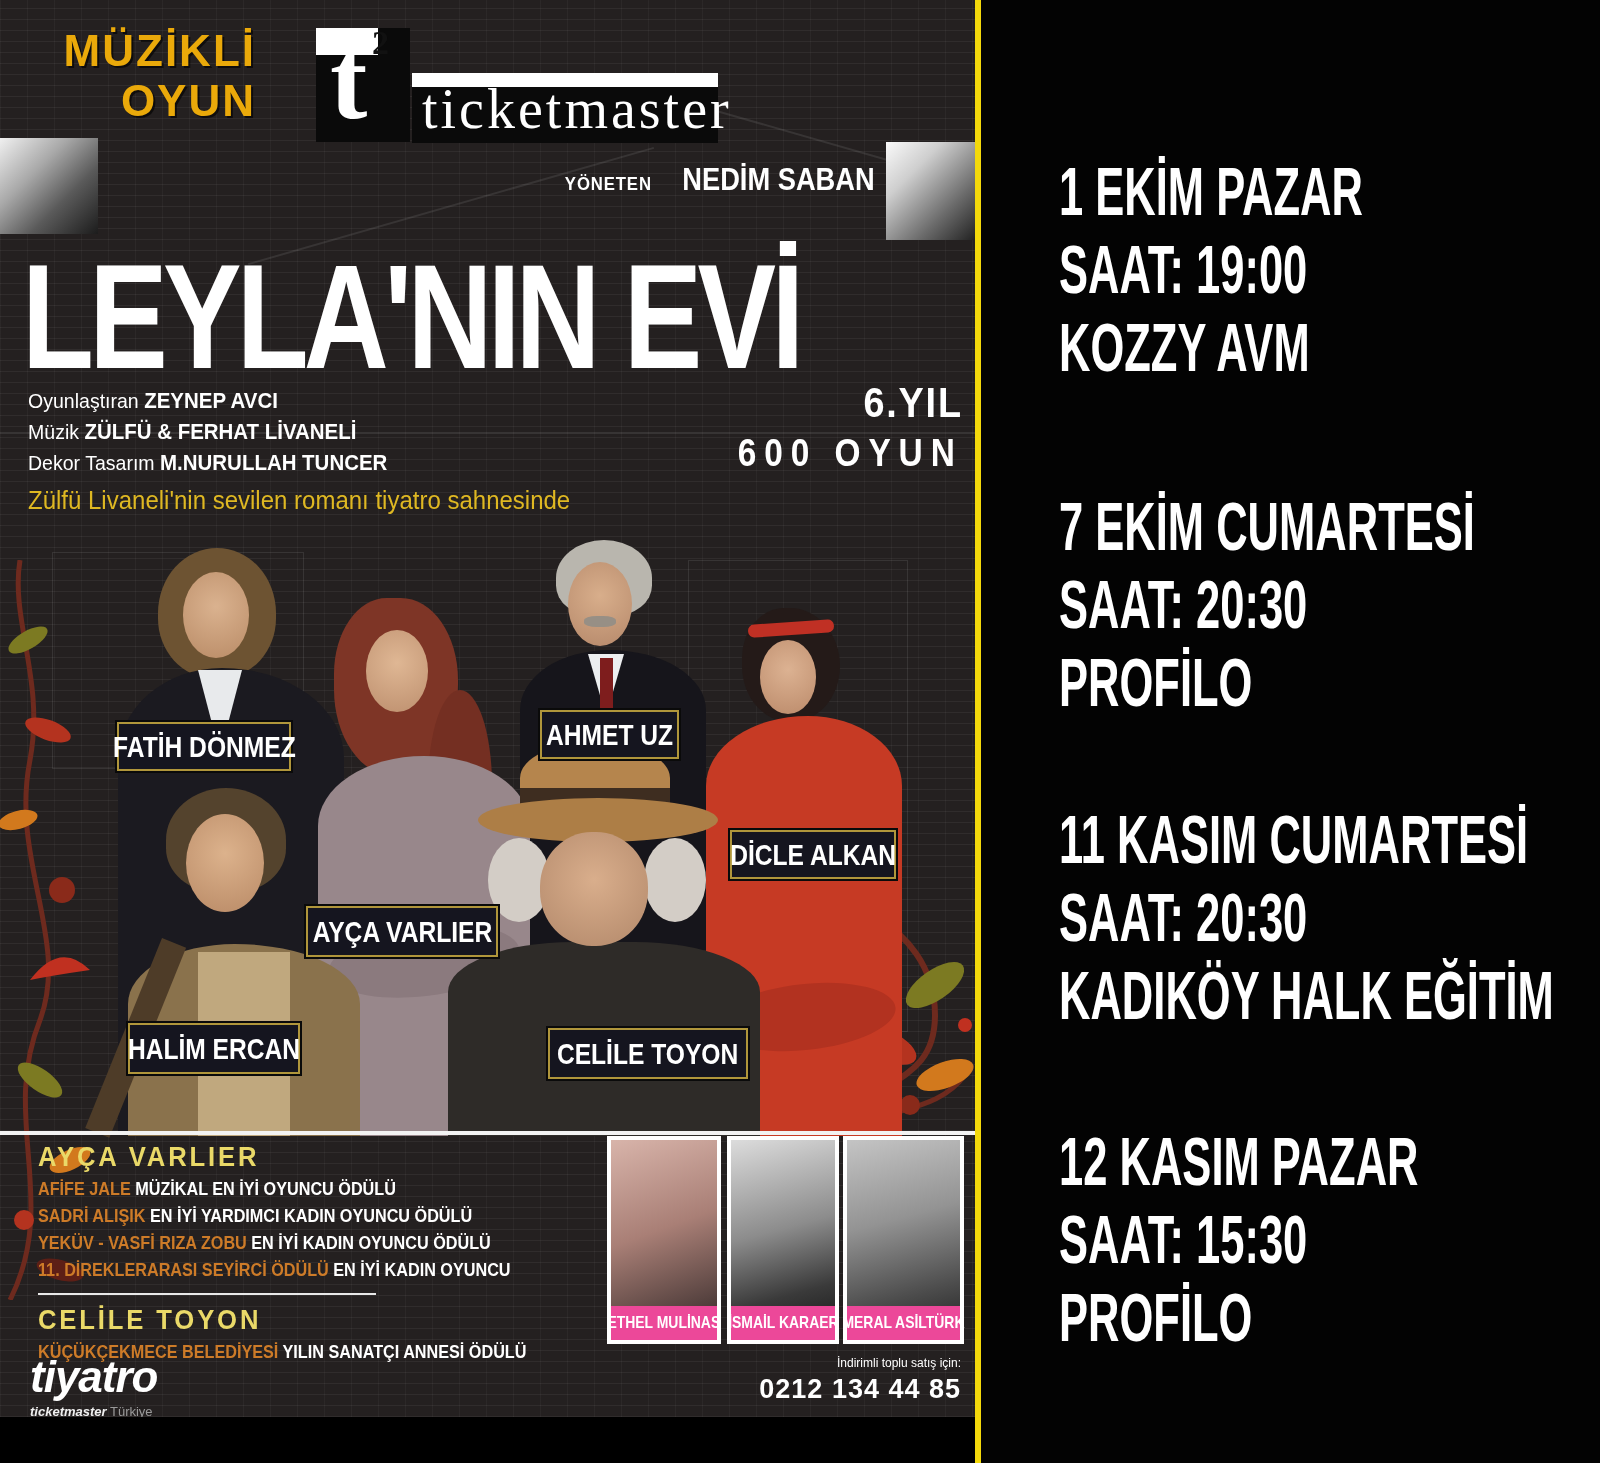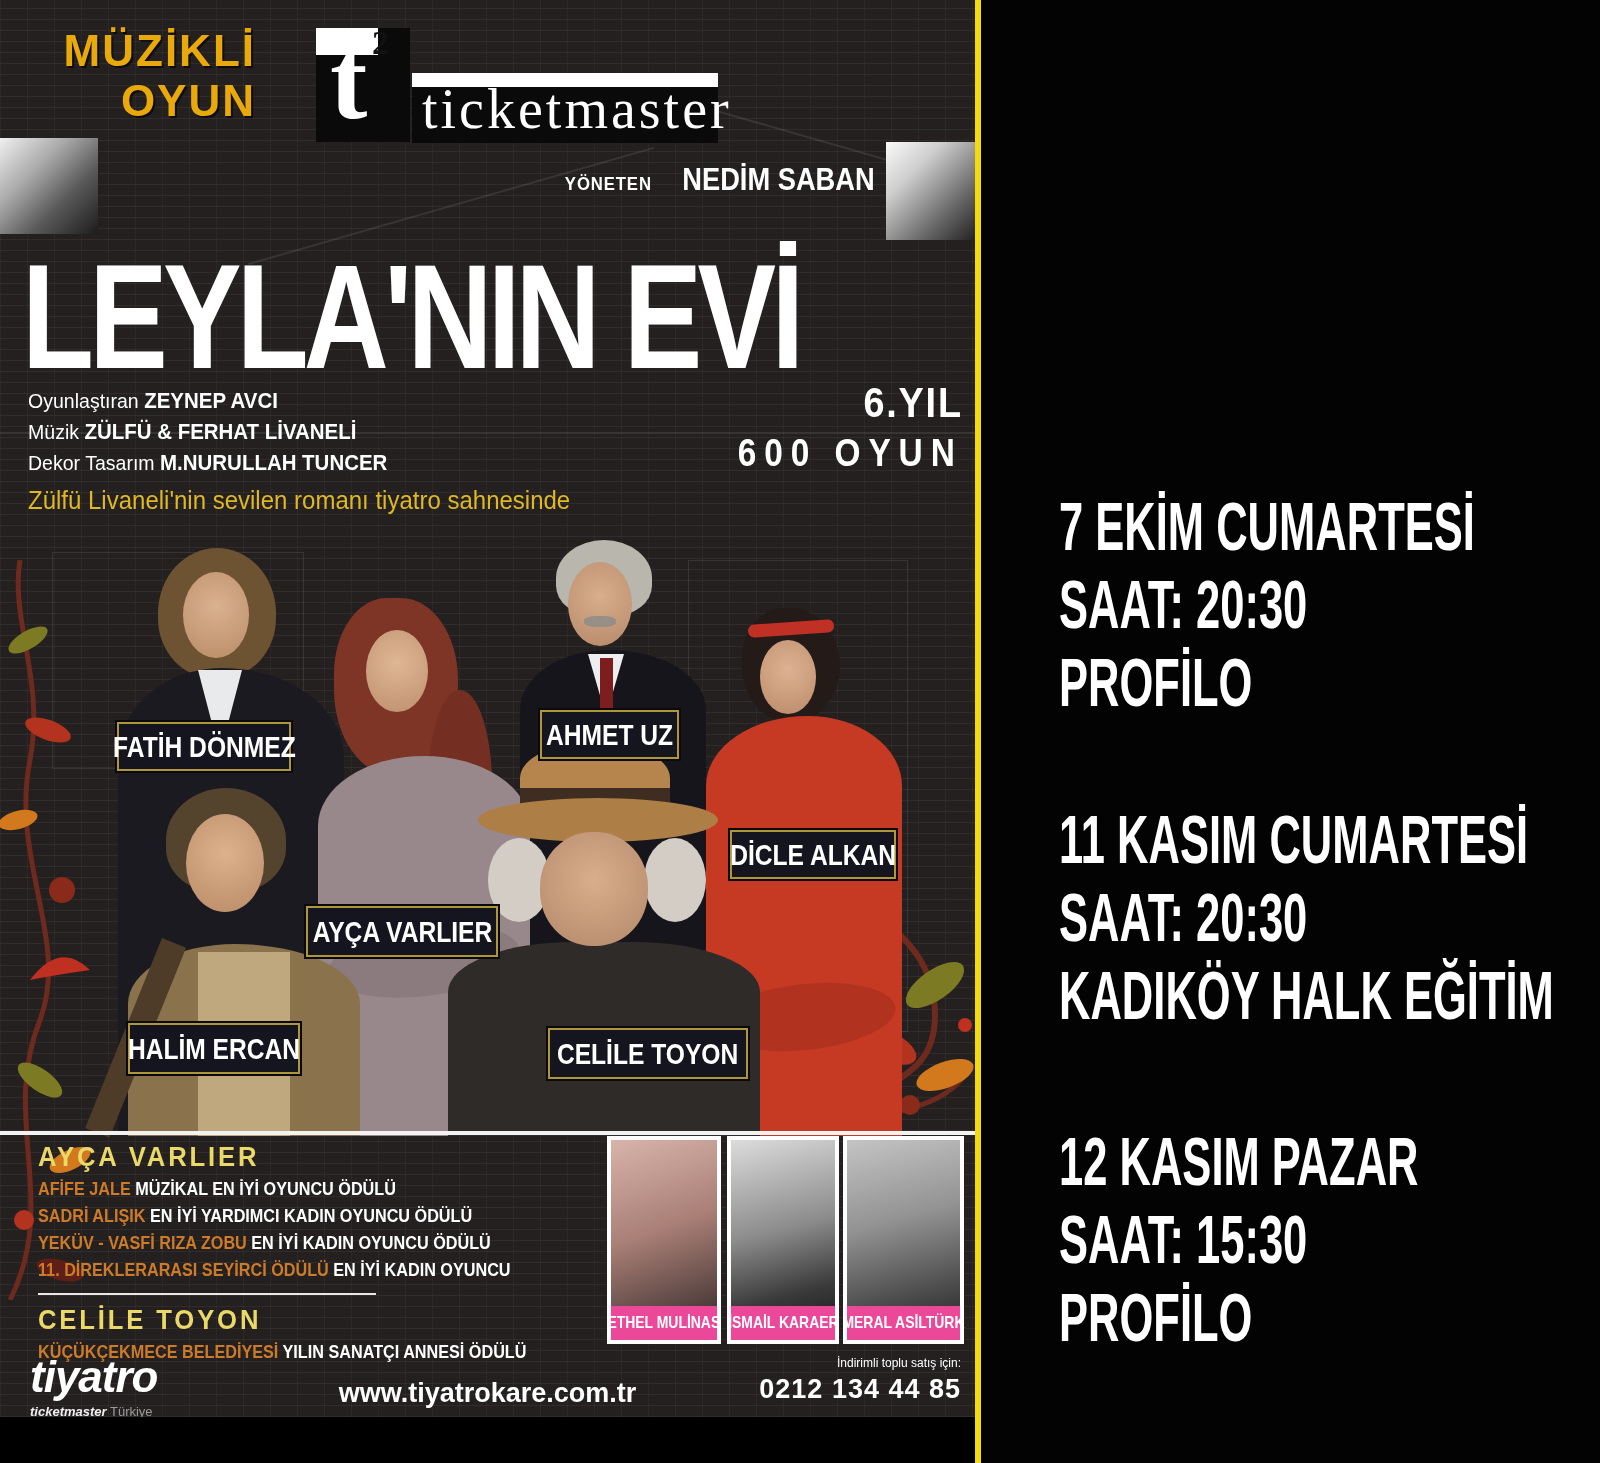--- a/index.html
+++ b/index.html
@@ -249,30 +249,34 @@
         <span>MERAL ASİLTÜRK</span>
       </div>
   </div>
 
   <div id="biletix">
     <div id="biletix-main">tiyatro</div>
     <div id="biletix-sub">
       <span class="tm">ticketmaster</span><span class="tr"> Türkiye</span>
     </div>
   </div>
-  <div id="website">www.tiyatrokare.com.tr</div>
   <div id="salesblock">
     <div id="saleslbl">İndirimli toplu satış için:</div>
     <div id="phone">0212 134 44 85</div>
   </div>
 </div>
 
 <div id="vline"></div>
 
 <div id="rightpanel">
+  <div class="sched" style="top:152px;">
+    <div>1 EKİM PAZAR</div>
+    <div>SAAT: 19:00</div>
+    <div>KOZZY AVM</div>
+  </div>
   <div class="sched" style="top:487px;">
     <div>7 EKİM CUMARTESİ</div>
     <div>SAAT: 20:30</div>
     <div>PROFİLO</div>
   </div>
   <div class="sched" style="top:800px;">
     <div>11 KASIM CUMARTESİ</div>
     <div>SAAT: 20:30</div>
     <div>KADIKÖY HALK EĞİTİM</div>
   </div>

